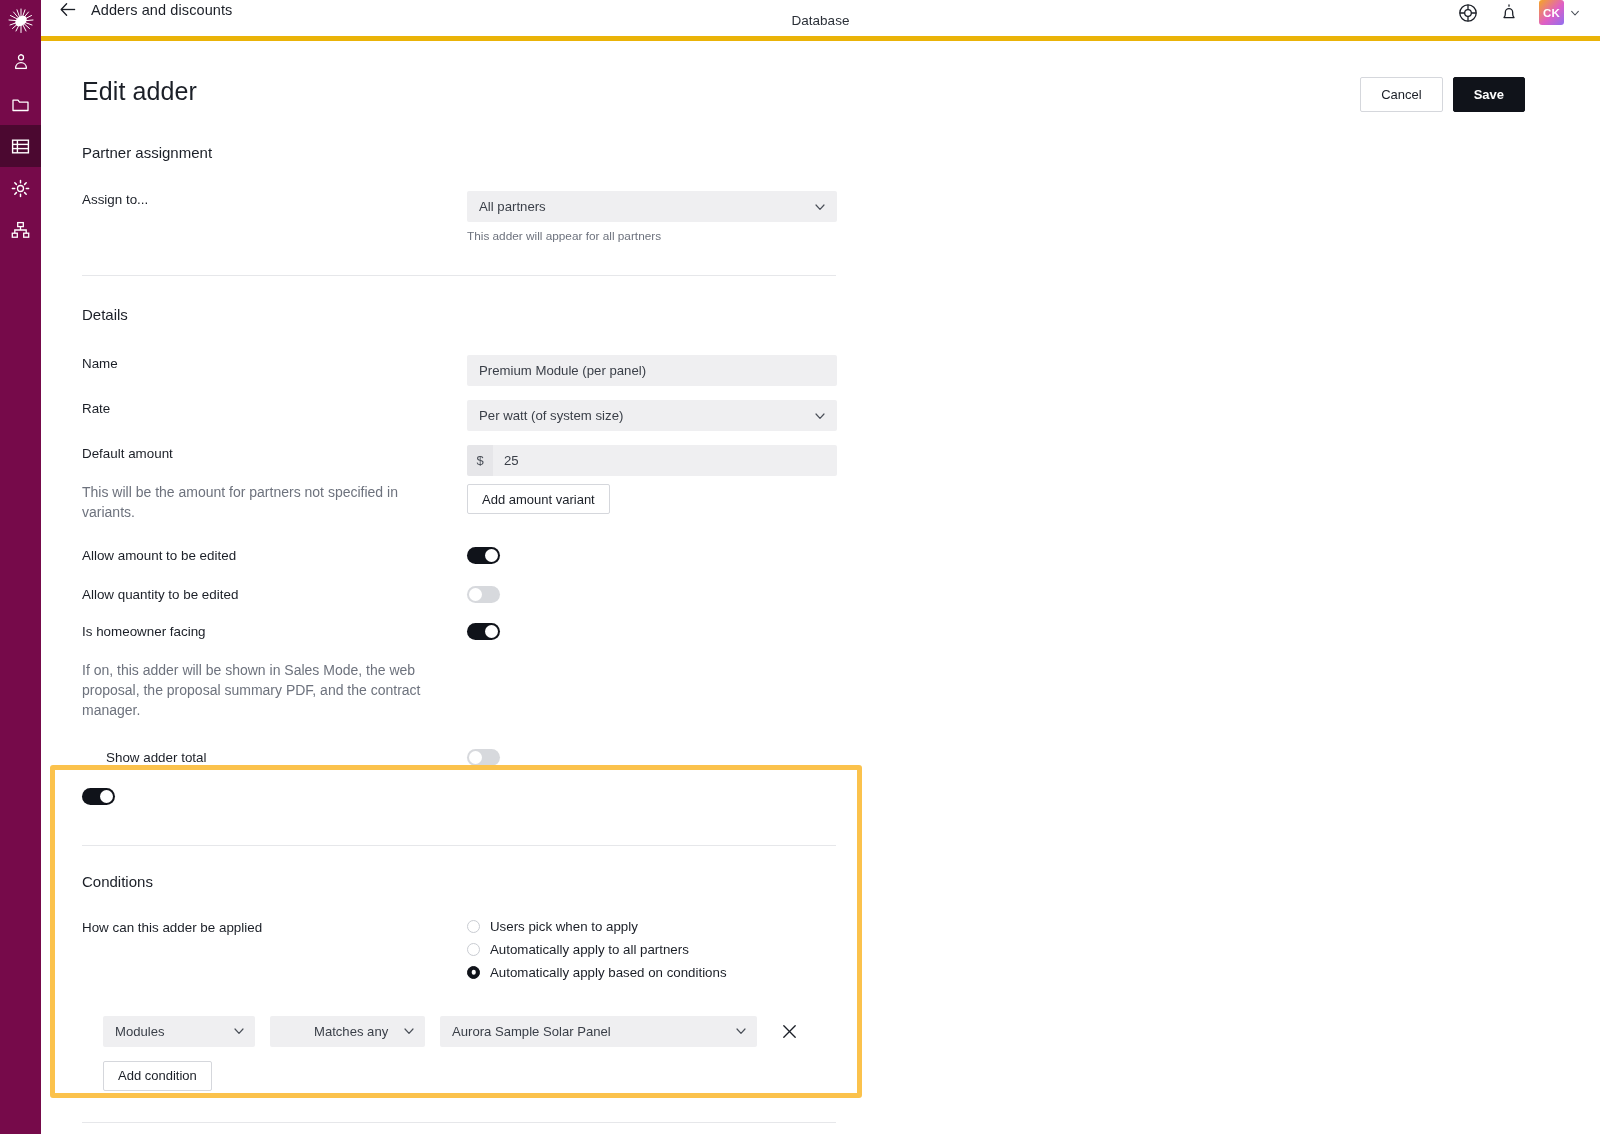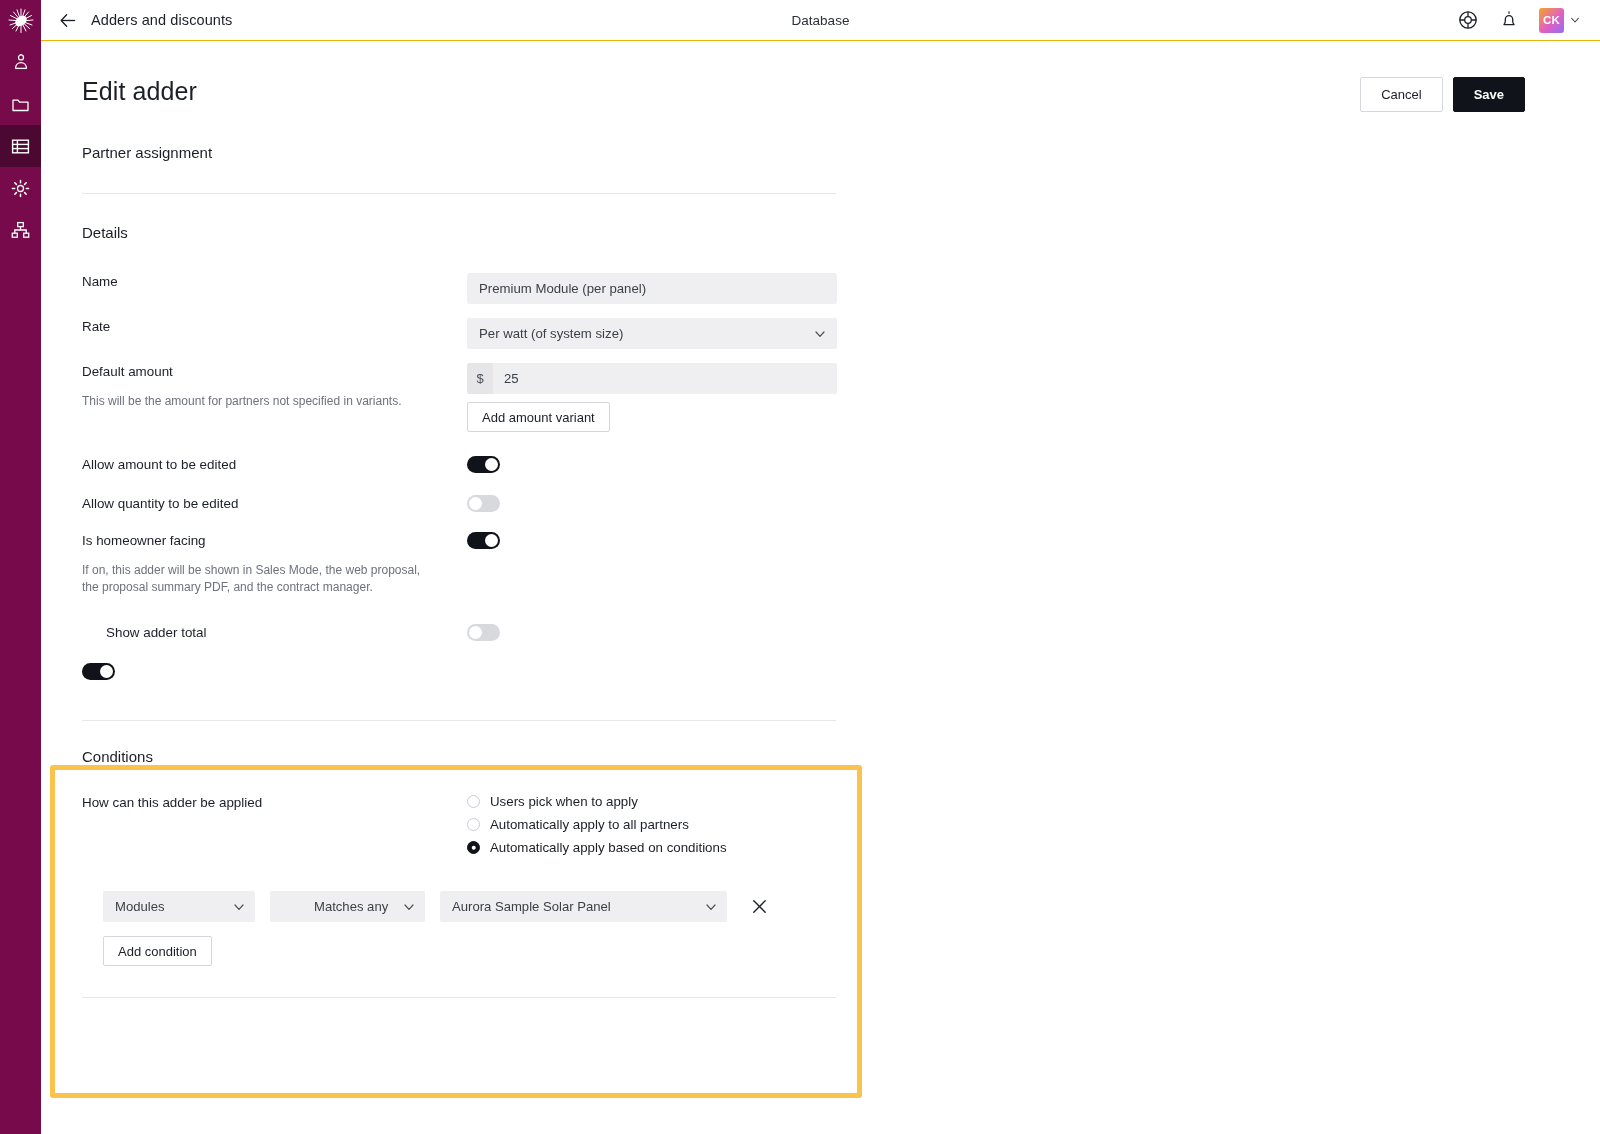--- a/index.html
+++ b/index.html
@@ -29,22 +29,22 @@
     position: relative;
   }
   .nav-cell.active { background: #4B0830; }
   .nav-cell svg { display: block; }
 
   
   .main { flex: 1 1 auto; height: 1134px; position: relative; background: #fff; }
 
   .topbar {
     height: 41px; width: 1559px;
-    border-bottom: 1px solid #eab308;
-    display: flex; align-items: center;
+    border-bottom: 5px solid #eab308;
+    display: flex; align-items: flex-start;
     position: relative;
     background: #fff;
   }
   .topbar-left { display: flex; align-items: center; gap: 13px; padding-left: 18px; }
   .back-arrow { width: 19px; height: 19px; display: block; cursor: pointer; }
   .breadcrumb-title { font-size: 14.5px; color: #1b1f27; letter-spacing: .1px; }
   .topbar-center {
     position: absolute; left: 0; right: 0; top: 0; height: 41px;
     display: flex; align-items: center; justify-content: center;
     pointer-events: none;
@@ -81,21 +81,21 @@
   }
   .btn-secondary { background: #fff; border: 1px solid #d5d7dc; color: #1b1f27; }
   .btn-primary { background: #10131a; border: 1px solid #10131a; color: #fff; font-weight: bold; }
 
   .section { padding-left: 41px; }
   .section-title { font-size: 15px; color: #1b1f27; font-weight: 400; }
 
   .row { display: flex; align-items: flex-start; margin-top: 0; }
   .row-label { width: 385px; padding-right: 14px; flex: 0 0 385px; }
   .lbl { font-size: 13.4px; color: #1b1f27; line-height: 1.35; }
-  .lbl-sub { font-size: 12px; color: #6d727d; line-height: 1.42; margin-top: 12px; max-width: 345px; }
+  .lbl-sub { font-size: 14px; color: #6d727d; line-height: 1.42; margin-top: 20px; max-width: 345px; }
   .row-control { flex: 1 1 auto; }
 
   .field {
     width: 370px; height: 31px;
     background: #efeff1; border: none; border-radius: 2px;
     display: flex; align-items: center;
     padding: 0 12px;
     font-size: 13.2px; color: #3a3f48;
     position: relative;
   }
@@ -167,21 +167,21 @@
 
   .cond-row { display: flex; align-items: center; gap: 15px; }
   .cond-select {
     height: 31px; background: #efeff1; border-radius: 2px;
     display: flex; align-items: center; padding: 0 28px 0 12px;
     font-size: 13.1px; color: #3a3f48; position: relative; cursor: pointer;
   }
   .cond-select .chev { position: absolute; right: 10px; top: 50%; transform: translateY(-50%); width: 12px; height: 12px; }
   .cw1 { width: 152px; }
   .cw2 { width: 155px; padding-left: 44px; }
-  .cw3 { width: 287px; }
+  .cw3 { width: 317px; }
   .x-btn { width: 19px; height: 19px; cursor: pointer; margin-left: 8px; }
 
   .summary { font-size: 13.2px; color: #3a3f48; line-height: 1.5; }
 </style>
 </head>
 <body>
 
 <div class="app">
 
   <nav class="sidebar">
@@ -294,20 +294,34 @@
         <h1 class="page-title">Edit adder</h1>
         <div class="page-actions">
           <button class="btn btn-secondary">Cancel</button>
           <button class="btn btn-primary">Save</button>
         </div>
       </div>
 
       <div class="section" style="margin-top:32px;">
         <div class="section-title">Partner assignment</div>
 
+        <div class="row" style="margin-top:30px;">
+          <div class="row-label">
+            <div class="lbl">Assign to...</div>
+          </div>
+          <div class="row-control">
+            <div class="field select">
+              <span>All partners</span>
+              <svg class="chev" viewBox="0 0 12 12" aria-hidden="true">
+                <polyline points="2,4 6,8.4 10,4" fill="none" stroke="#4a4f58" stroke-width="1.2" stroke-linecap="round" stroke-linejoin="round"></polyline>
+              </svg>
+            </div>
+            <div class="field-help">This adder will appear for all partners</div>
+          </div>
+        </div>
       </div>
 
       <div class="divider" style="margin-top:32px;"></div>
 
       <div class="section" style="margin-top:30px;">
         <div class="section-title">Details</div>
 
         <div class="row" style="margin-top:32px;">
           <div class="row-label">
             <div class="lbl">Name</div>

